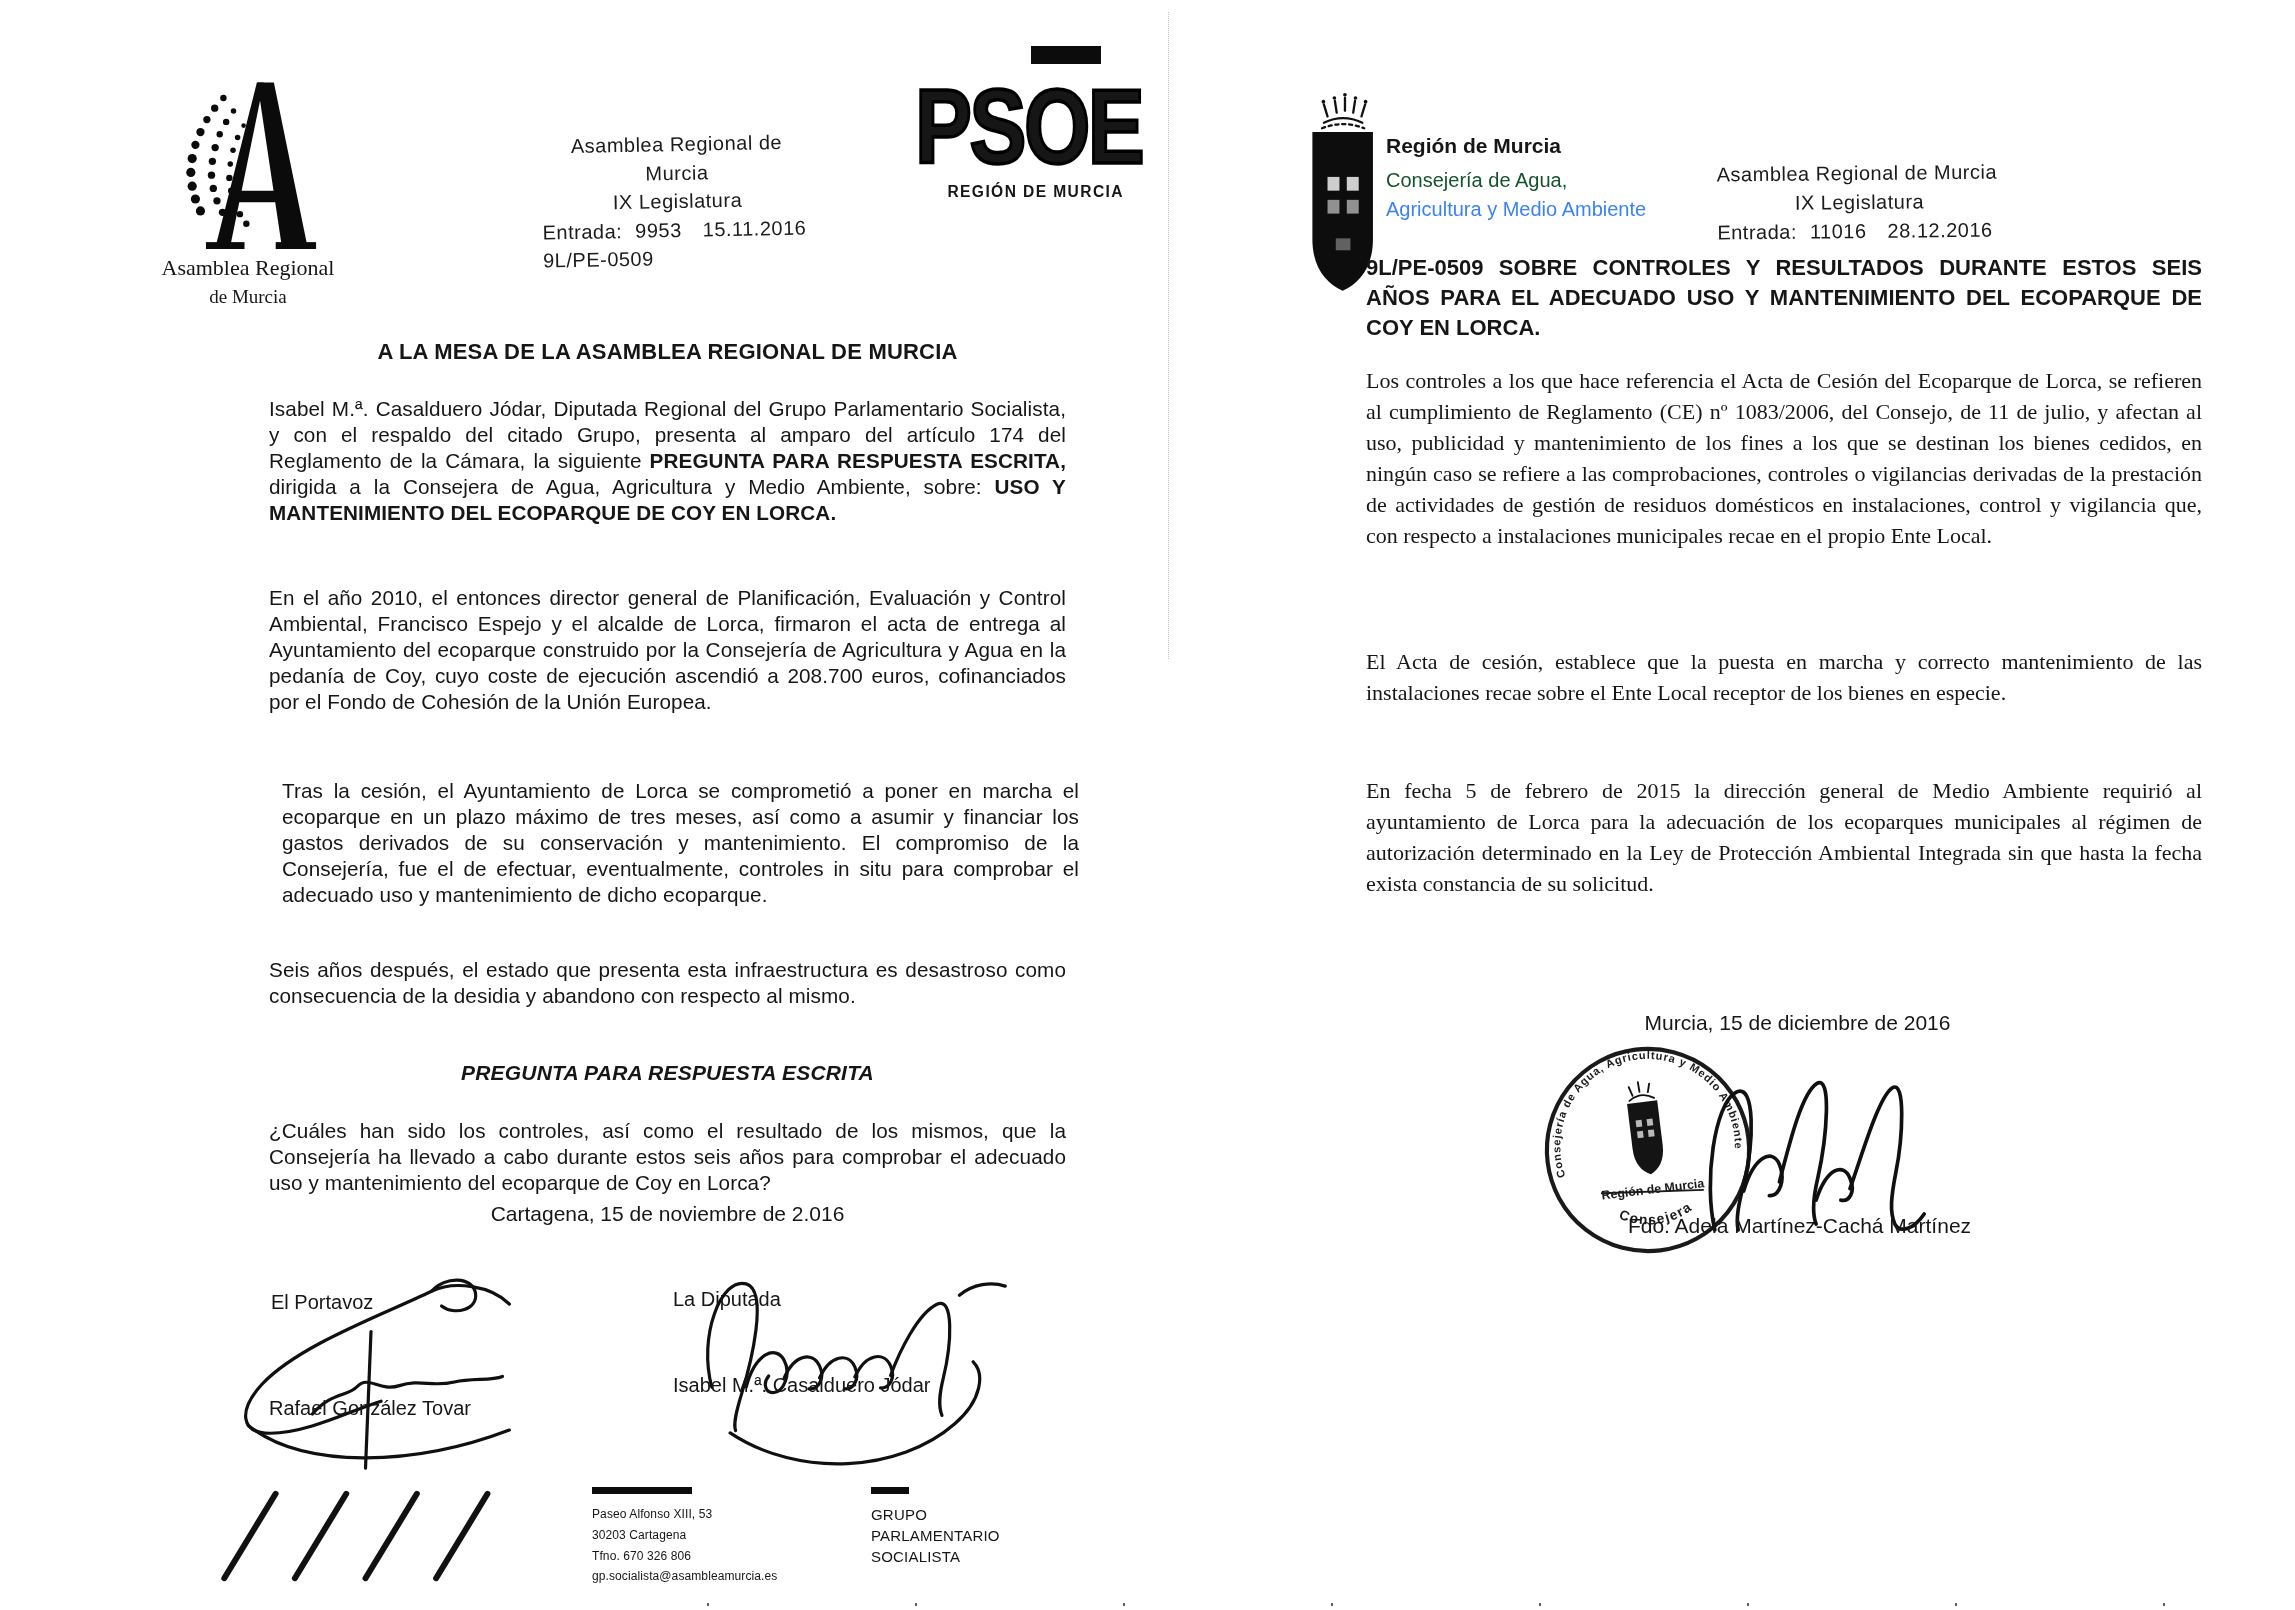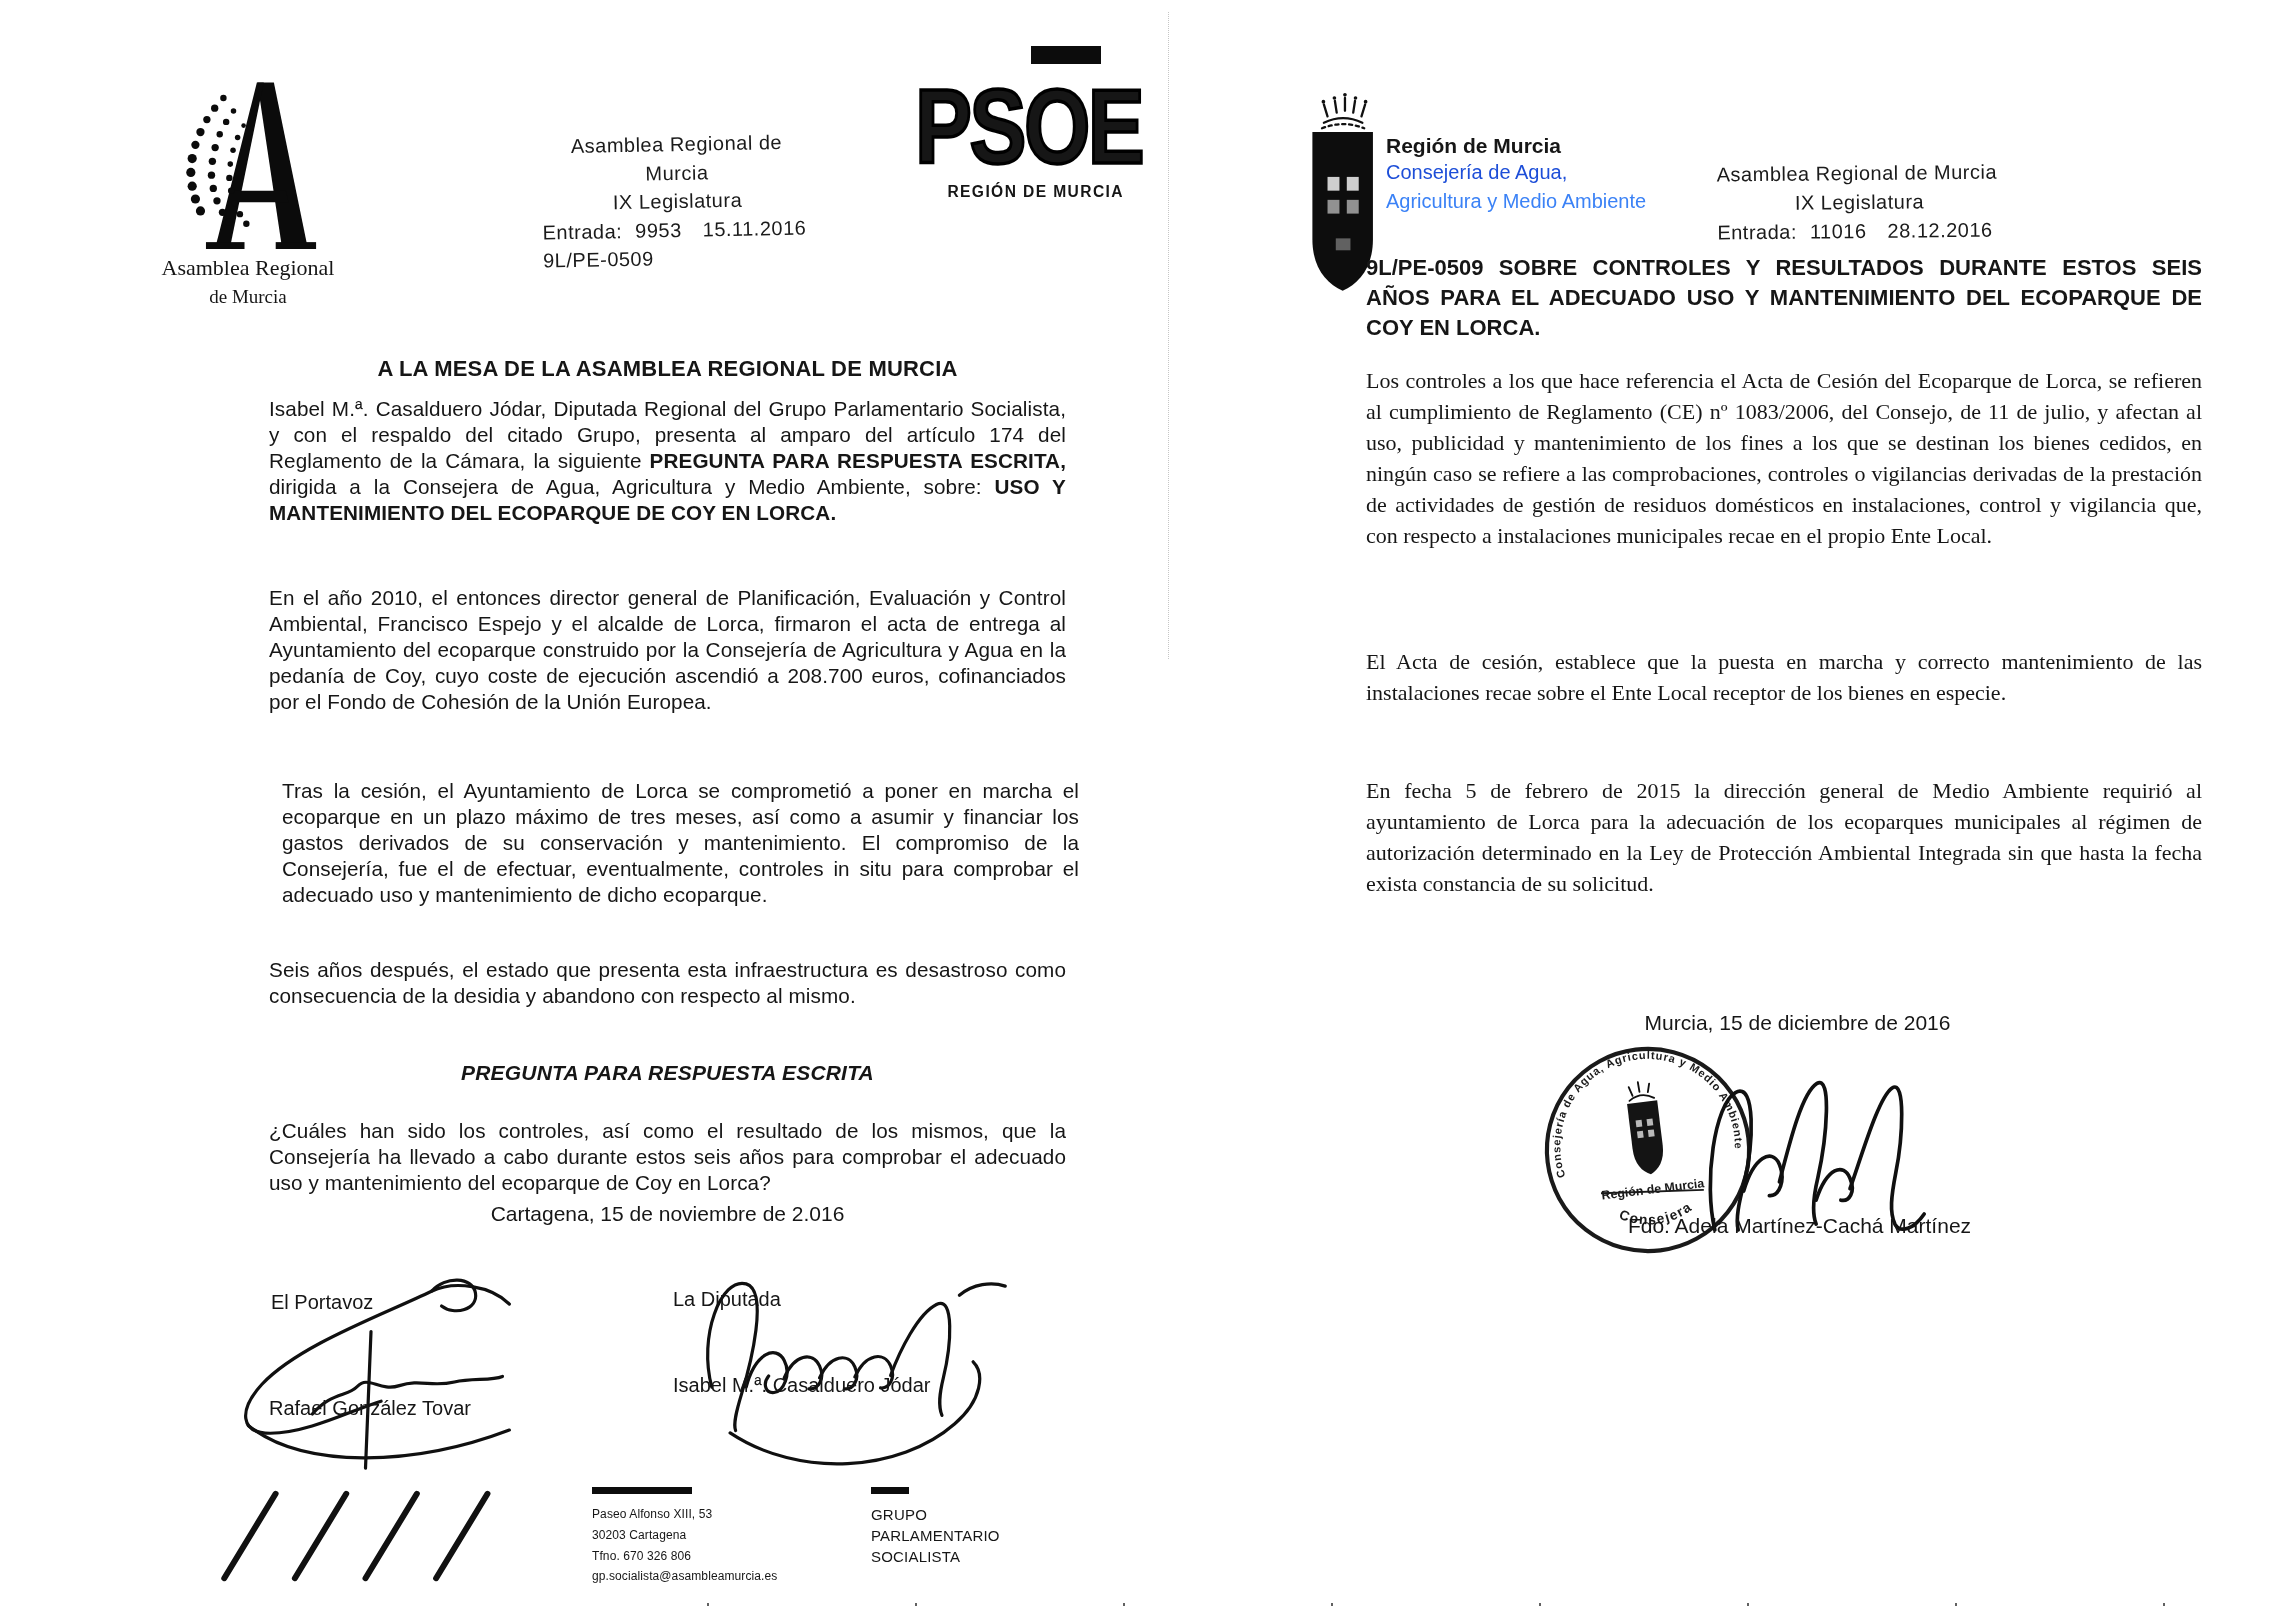--- a/index.html
+++ b/index.html
@@ -95,21 +95,21 @@
   </div>
   <div>9L/PE-0509</div>
 </div>
 
 <div class="abs bar" style="left:1031px;top:46px;width:70px;height:18.4px;"></div>
 <div class="abs" style="left:915px;top:74px;width:209px;">
   <div class="psoe-word">PSOE</div>
   <div class="psoe-region" style="margin-top:12px;">REGIÓN DE MURCIA</div>
 </div>
 
-<div class="abs center" style="left:269px;top:356px;width:797px;text-align:center;">
+<div class="abs center" style="left:269px;top:339px;width:797px;text-align:center;">
   <span class="doc-title u">A LA MESA DE LA ASAMBLEA REGIONAL DE MURCIA</span>
 </div>
 
 <p class="abs lp" style="top:396px;"><span>Isabel M.ª. Casalduero Jódar, Diputada Regional del Grupo Parlamentario Socialista, y con el respaldo del citado Grupo, presenta al amparo del artículo 174 del Reglamento de la Cámara, la siguiente </span><span class="b">PREGUNTA PARA RESPUESTA ESCRITA,</span><span> dirigida a la Consejera de Agua, Agricultura y Medio Ambiente, sobre: </span><span class="b">USO Y MANTENIMIENTO DEL ECOPARQUE DE COY EN LORCA.</span></p>
 
 <p class="abs lp" style="top:585px;">En el año 2010, el entonces director general de Planificación, Evaluación y Control Ambiental, Francisco Espejo y el alcalde de Lorca, firmaron el acta de entrega al Ayuntamiento del ecoparque construido por la Consejería de Agricultura y Agua en la pedanía de Coy, cuyo coste de ejecución ascendió a 208.700 euros, cofinanciados por el Fondo de Cohesión de la Unión Europea.</p>
 <p class="abs lp" style="top:778px;margin-left:13px;">Tras la cesión, el Ayuntamiento de Lorca se comprometió a poner en marcha el ecoparque en un plazo máximo de tres meses, así como a asumir y financiar los gastos derivados de su conservación y mantenimiento. El compromiso de la Consejería, fue el de efectuar, eventualmente, controles in situ para comprobar el adecuado uso y mantenimiento de dicho ecoparque.</p>
 <p class="abs lp" style="top:957px;">Seis años después, el estado que presenta esta infraestructura es desastroso como consecuencia de la desidia y abandono con respecto al mismo.</p>
 
 <div class="abs center h2" style="left:269px;top:1061px;width:797px;">PREGUNTA PARA RESPUESTA ESCRITA</div>
@@ -201,21 +201,21 @@
       <rect x="38" y="196" width="26" height="30" opacity="0.8"></rect>
       <rect x="80" y="196" width="26" height="30" opacity="0.8"></rect>
       <rect x="38" y="246" width="26" height="30" opacity="0.55"></rect>
       <rect x="80" y="246" width="26" height="30" opacity="0.55"></rect>
       <rect x="56" y="330" width="32" height="26" opacity="0.35"></rect>
     </g>
   </svg>
 </div>
 <div class="abs" style="left:1386px;top:134px;width:367px;">
   <div style="font-size:21px;font-weight:bold;">Región de Murcia</div>
-  <div style="font-size:20px;margin-top:3px;color:#1d4ed8;">Consejería de Agua,</div>
+  <div style="font-size:20px;margin-top:11px;color:#14532d;">Consejería de Agua,</div>
   <div style="font-size:20px;margin-top:5.5px;color:#3b82f6;">Agricultura y Medio Ambiente</div>
 </div>
 
 <div class="abs stamp-block" style="left:1717px;top:159px;width:285px;transform:rotate(-0.6deg);font-size:20px;line-height:29px;">
   <div>Asamblea Regional de Murcia</div>
   <div class="c">IX Legislatura</div>
   <div class="entry-row">
     <span class="gap20">Entrada:</span><span class="gap40">11016</span><span>28.12.2016</span>
   </div>
 </div>

